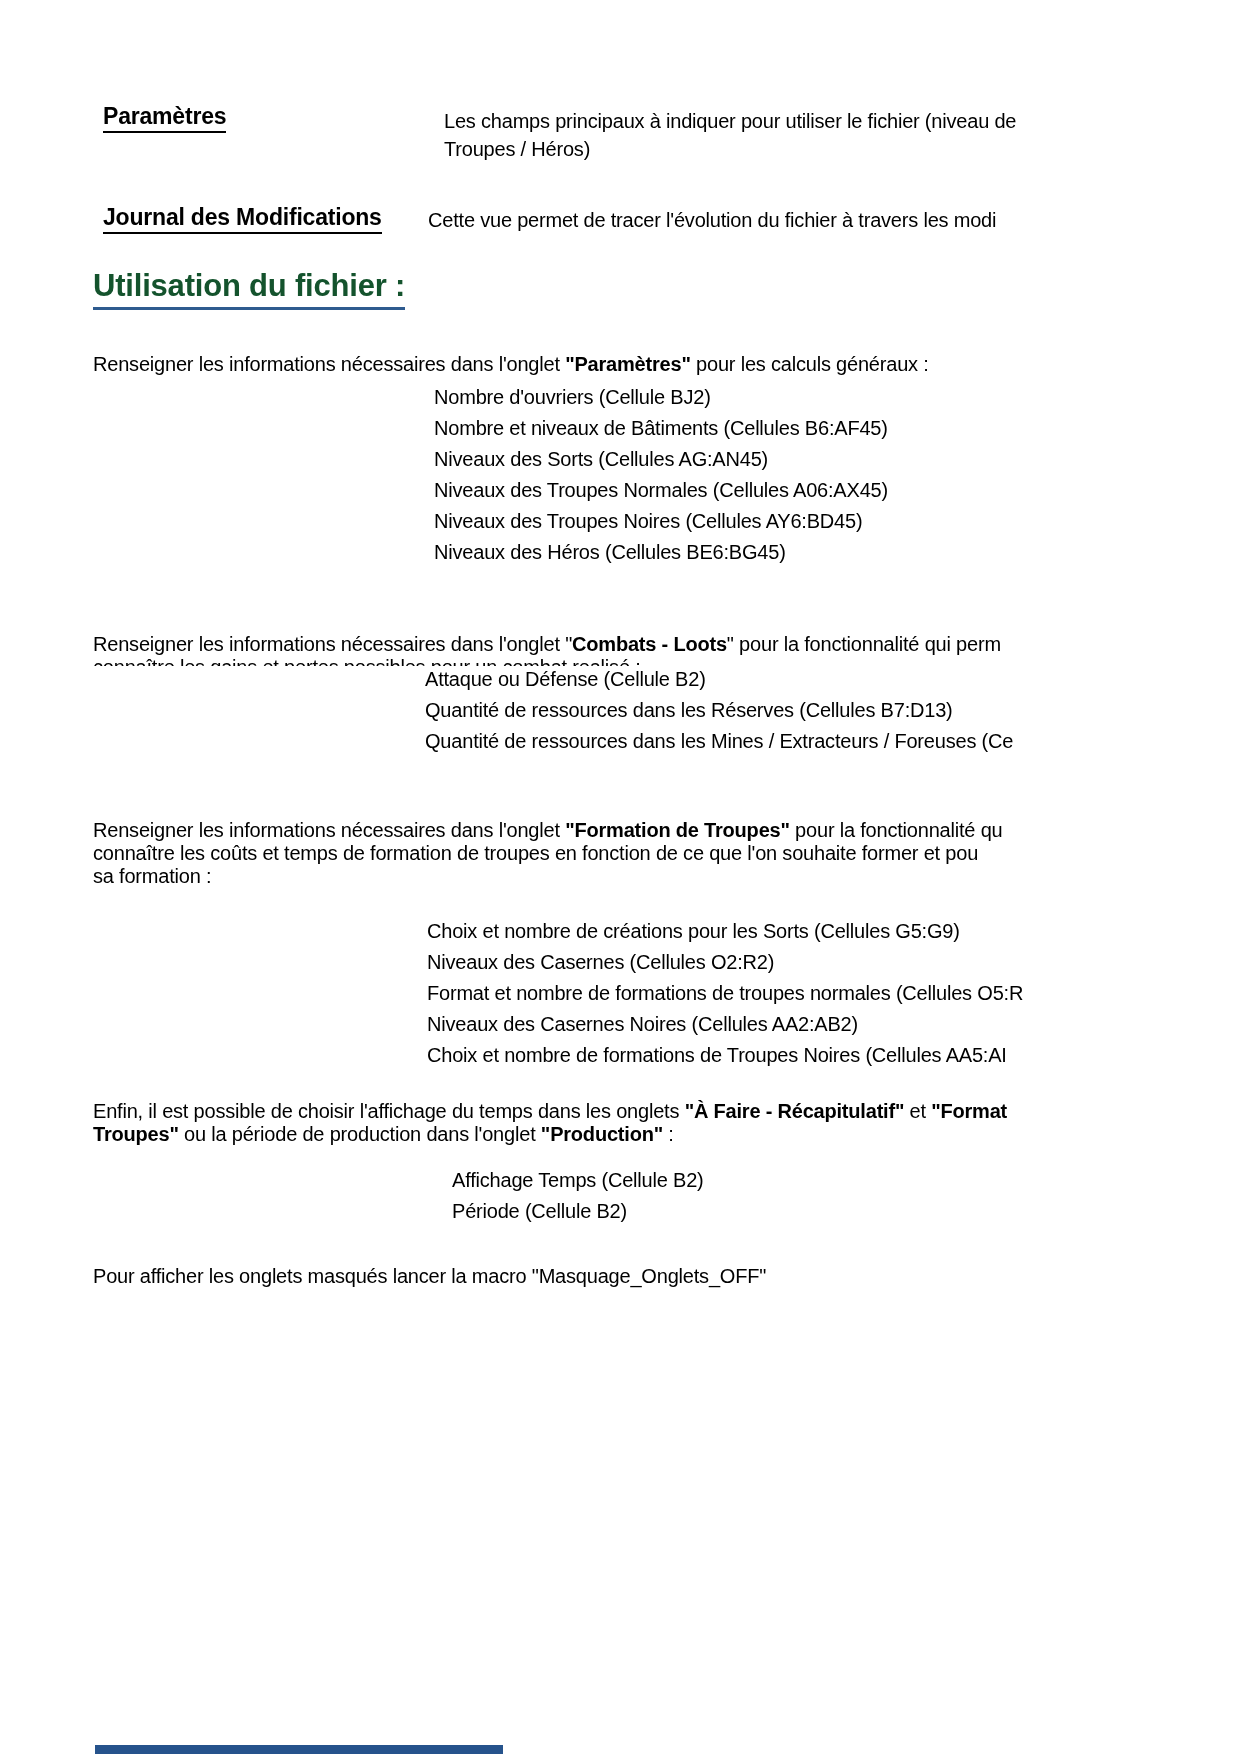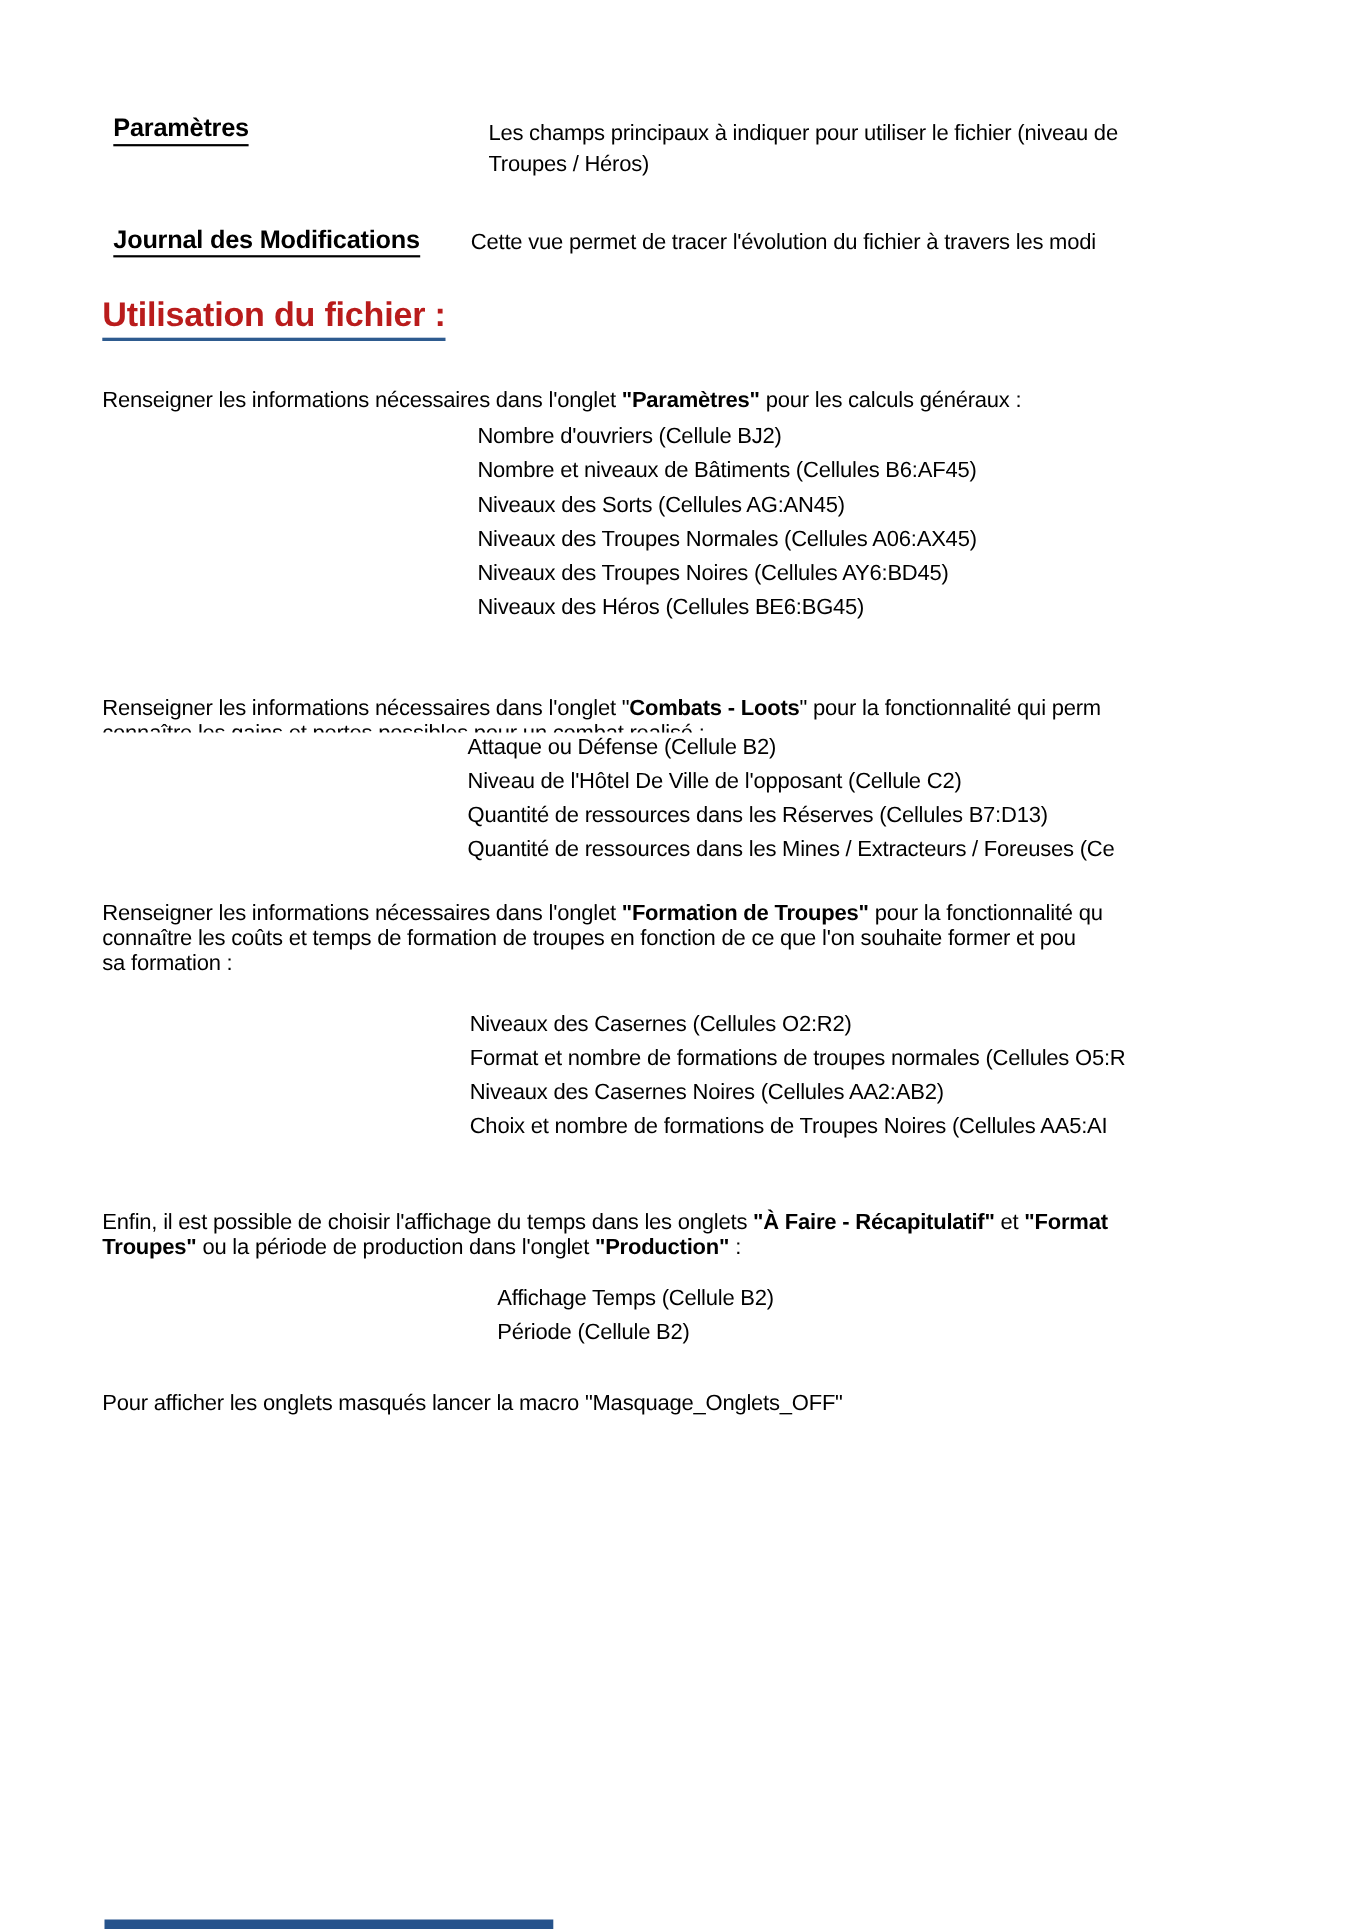--- a/index.html
+++ b/index.html
@@ -50,53 +50,53 @@
   </div>
 
   <div class="abs" style="left:93px;top:204px;">
     <span class="term">Journal des Modifications</span>
   </div>
   <div class="abs desc" style="left:428px;top:206px;">
     <div>Cette vue permet de tracer l'évolution du fichier à travers les modi</div>
   </div>
 
   <div class="abs" style="left:93px;top:268px;">
-    <span class="section-title" id="sectionTitle" style="color: #b91c1c; border-bottom: 3px solid rgb(46, 91, 143);">Utilisation du fichier :</span>
+    <span class="section-title" id="sectionTitle" style="color: #14532d; border-bottom: 3px solid rgb(46, 91, 143);">Utilisation du fichier :</span>
   </div>
 
   <div class="abs para" style="left:93px;top:353px;"><span>Renseigner les informations nécessaires dans l'onglet </span><b>"Paramètres"</b><span> pour les calculs généraux :</span></div>
 
   <div class="abs list" style="left:434px;top:387px;">
       <div class="li">Nombre d'ouvriers (Cellule BJ2)</div>
       <div class="li">Nombre et niveaux de Bâtiments (Cellules B6:AF45)</div>
       <div class="li">Niveaux des Sorts (Cellules AG:AN45)</div>
       <div class="li">Niveaux des Troupes Normales (Cellules A06:AX45)</div>
       <div class="li">Niveaux des Troupes Noires (Cellules AY6:BD45)</div>
       <div class="li">Niveaux des Héros (Cellules BE6:BG45)</div>
     </div>
 
   <div class="abs para" style="left:93px;top:633px;"><span>Renseigner les informations nécessaires dans l'onglet "</span><b>Combats - Loots</b><span>" pour la fonctionnalité qui perm</span></div>
   <div class="abs clipbox" style="left:93px;top:657px;width:1148px;">
     <div class="inner">connaître les gains et pertes possibles pour un combat realisé :</div>
   </div>
 
   <div class="abs list" style="left:425px;top:669px;">
       <div class="li">Attaque ou Défense (Cellule B2)</div>
-      <div class="li">Niveau de l'Hôtel De Ville de l'opposant (Cellule C2)</div>
       <div class="li">Quantité de ressources dans les Réserves (Cellules B7:D13)</div>
       <div class="li">Quantité de ressources dans les Mines / Extracteurs / Foreuses (Ce</div>
     </div>
 
   <div class="abs para" style="left:93px;top:819px;">
     <div><span>Renseigner les informations nécessaires dans l'onglet </span><b>"Formation de Troupes"</b><span> pour la fonctionnalité qu</span></div>
     <div>connaître les coûts et temps de formation de troupes en fonction de ce que l'on souhaite former et pou</div>
     <div>sa formation :</div>
   </div>
 
   <div class="abs list" style="left:427px;top:921px;">
+      <div class="li">Choix et nombre de créations pour les Sorts (Cellules G5:G9)</div>
       <div class="li">Niveaux des Casernes (Cellules O2:R2)</div>
       <div class="li">Format et nombre de formations de troupes normales (Cellules O5:R</div>
       <div class="li">Niveaux des Casernes Noires (Cellules AA2:AB2)</div>
       <div class="li">Choix et nombre de formations de Troupes Noires (Cellules AA5:AI</div>
     </div>
 
   <div class="abs para" style="left:93px;top:1100px;">
     <div><span>Enfin, il est possible de choisir l'affichage du temps dans les onglets </span><b>"À Faire - Récapitulatif"</b><span> et </span><b>"Format</b></div>
     <div><b>Troupes"</b><span> ou la période de production dans l'onglet </span><b>"Production"</b><span> :</span></div>
   </div>

